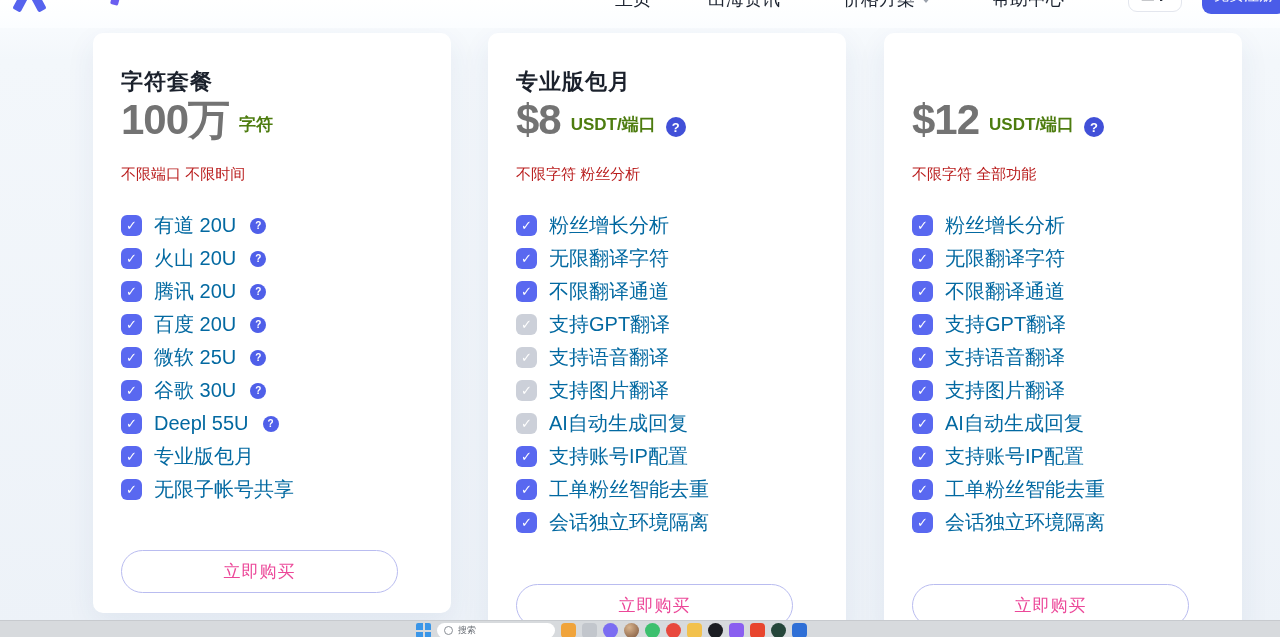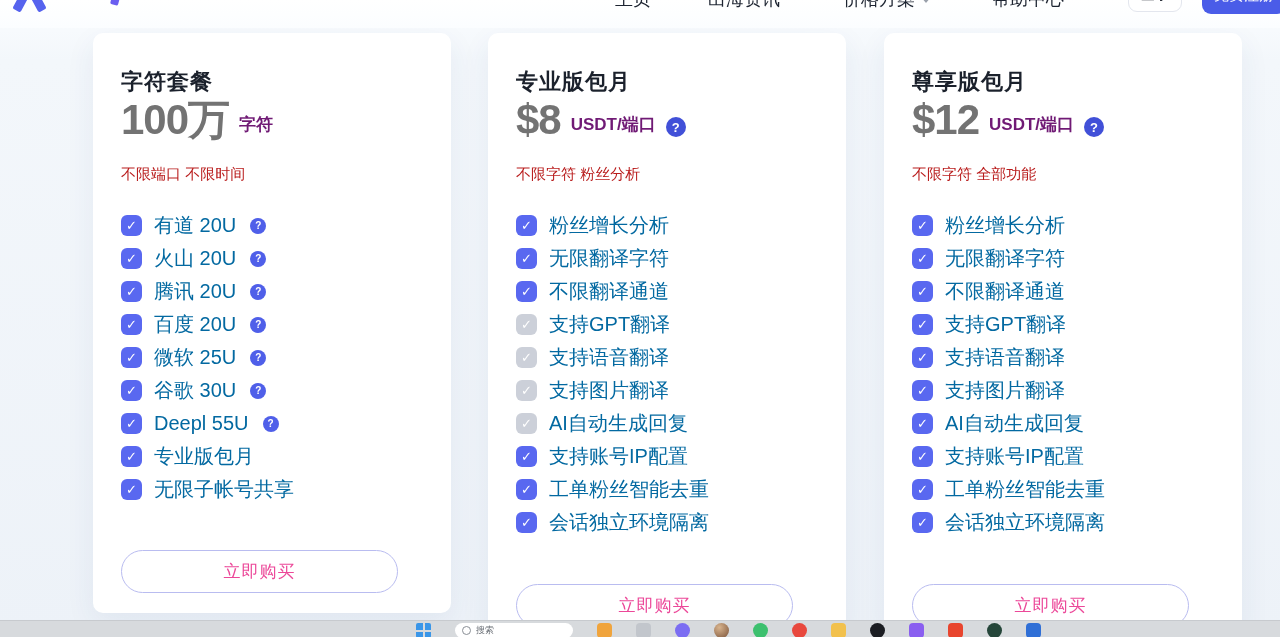--- a/index.html
+++ b/index.html
@@ -23,42 +23,42 @@
     display:flex;align-items:center;justify-content:center}
   
   .card{position:absolute;top:33px;width:358px;background:#fff;border-radius:10px;
     box-shadow:0 10px 30px rgba(42,66,125,.07)}
   .card:nth-child(1){left:93px;height:580px}
   .card:nth-child(2){left:488px;height:604px}
   .card:nth-child(3){left:884px;height:604px}
   .card-title{position:absolute;top:16px;left:28px;font-size:22px;font-weight:700;color:#1b212c;letter-spacing:1px}
   .price-row{position:absolute;top:60px;left:28px;height:48px;display:flex;align-items:flex-end;gap:10px}
   .price-big{font-size:42px;font-weight:700;color:#737373;line-height:1;letter-spacing:-1px}
-  .price-unit{font-size:17px;font-weight:600;color:#701a75;padding-bottom:5px}
+  .price-unit{font-size:17px;font-weight:600;color:#4d7c0f;padding-bottom:5px}
   .price-help{width:20px;height:20px;border-radius:50%;background:#4150d8;color:#fff;font-size:13px;
     font-weight:700;display:flex;align-items:center;justify-content:center;margin-bottom:4px;cursor:pointer}
   .subtitle{position:absolute;top:132px;left:28px;font-size:15px;color:#b91c1c}
   .features{position:absolute;top:176px;left:28px;right:20px}
   .feat{height:33px;display:flex;align-items:center;gap:12px}
   .cb{width:21px;height:21px;border-radius:6px;display:flex;align-items:center;justify-content:center;
     color:#fff;font-size:13px;font-weight:700;flex:0 0 auto}
   .cb.on{background:#5968f0}
   .cb.off{background:#ccd0d9}
   .feat-label{font-size:20px;color:#0369a1}
   .feat-help{width:16px;height:16px;border-radius:50%;background:#4f5fe9;color:#fff;font-size:10px;
     font-weight:700;display:flex;align-items:center;justify-content:center;margin-left:2px;cursor:pointer}
   .buy{position:absolute;left:28px;width:277px;height:43px;box-sizing:border-box;
     border:1px solid #b9bcf0;border-radius:22px;background:#fff;font-size:17px;color:#ec4899;
     display:flex;align-items:center;justify-content:center;cursor:pointer;letter-spacing:1px}
   .card:nth-child(1) .buy{top:517px}
   .card:nth-child(2) .buy,.card:nth-child(3) .buy{top:551px}
   
   .taskbar{position:absolute;left:0;right:0;bottom:0;height:16px;background:#d7dadd;
     border-top:1px solid #c7cace;overflow:hidden;z-index:9}
-  .tb-row{position:absolute;left:416px;top:2px;display:flex;align-items:flex-end;gap:24px}
+  .tb-row{position:absolute;left:416px;top:2px;display:flex;align-items:flex-end;gap:6px}
   .tb-icon{width:15px;height:15px;border-radius:4px;flex:0 0 auto;cursor:pointer}
   .tb-icon.circle{border-radius:50%}
   .win{position:relative;background:#3a96e8;border-radius:2px}
   .win::before,.win::after{content:"";position:absolute;background:#d7dadd}
   .win::before{left:0;right:0;top:6.5px;height:2px}
   .win::after{top:0;bottom:0;left:6.5px;width:2px}
   .tb-search{width:118px;height:15px;border-radius:8px;background:#fff;display:flex;align-items:center;
     gap:5px;padding:0 7px;box-sizing:border-box;cursor:text}
   .mag{width:7px;height:7px;border:1.5px solid #8a8f96;border-radius:50%;flex:0 0 auto}
   .tb-search-text{font-size:9px;color:#6a6f76;line-height:15px;white-space:nowrap}
@@ -182,21 +182,20 @@
           <span class="feat-label">工单粉丝智能去重</span>
         </div>
         <div class="feat">
           <span class="cb on">✓</span>
           <span class="feat-label">会话独立环境隔离</span>
         </div>
       </div>
       <button class="buy">立即购买</button>
     </section>
     <section class="card">
-      <h2 class="card-title">尊享版包月</h2>
       <div class="price-row">
         <span class="price-big">$12</span>
         <span class="price-unit">USDT/端口</span>
         <span class="price-help">?</span>
       </div>
       <div class="subtitle">不限字符 全部功能</div>
       <div class="features">
         <div class="feat">
           <span class="cb on">✓</span>
           <span class="feat-label">粉丝增长分析</span>

